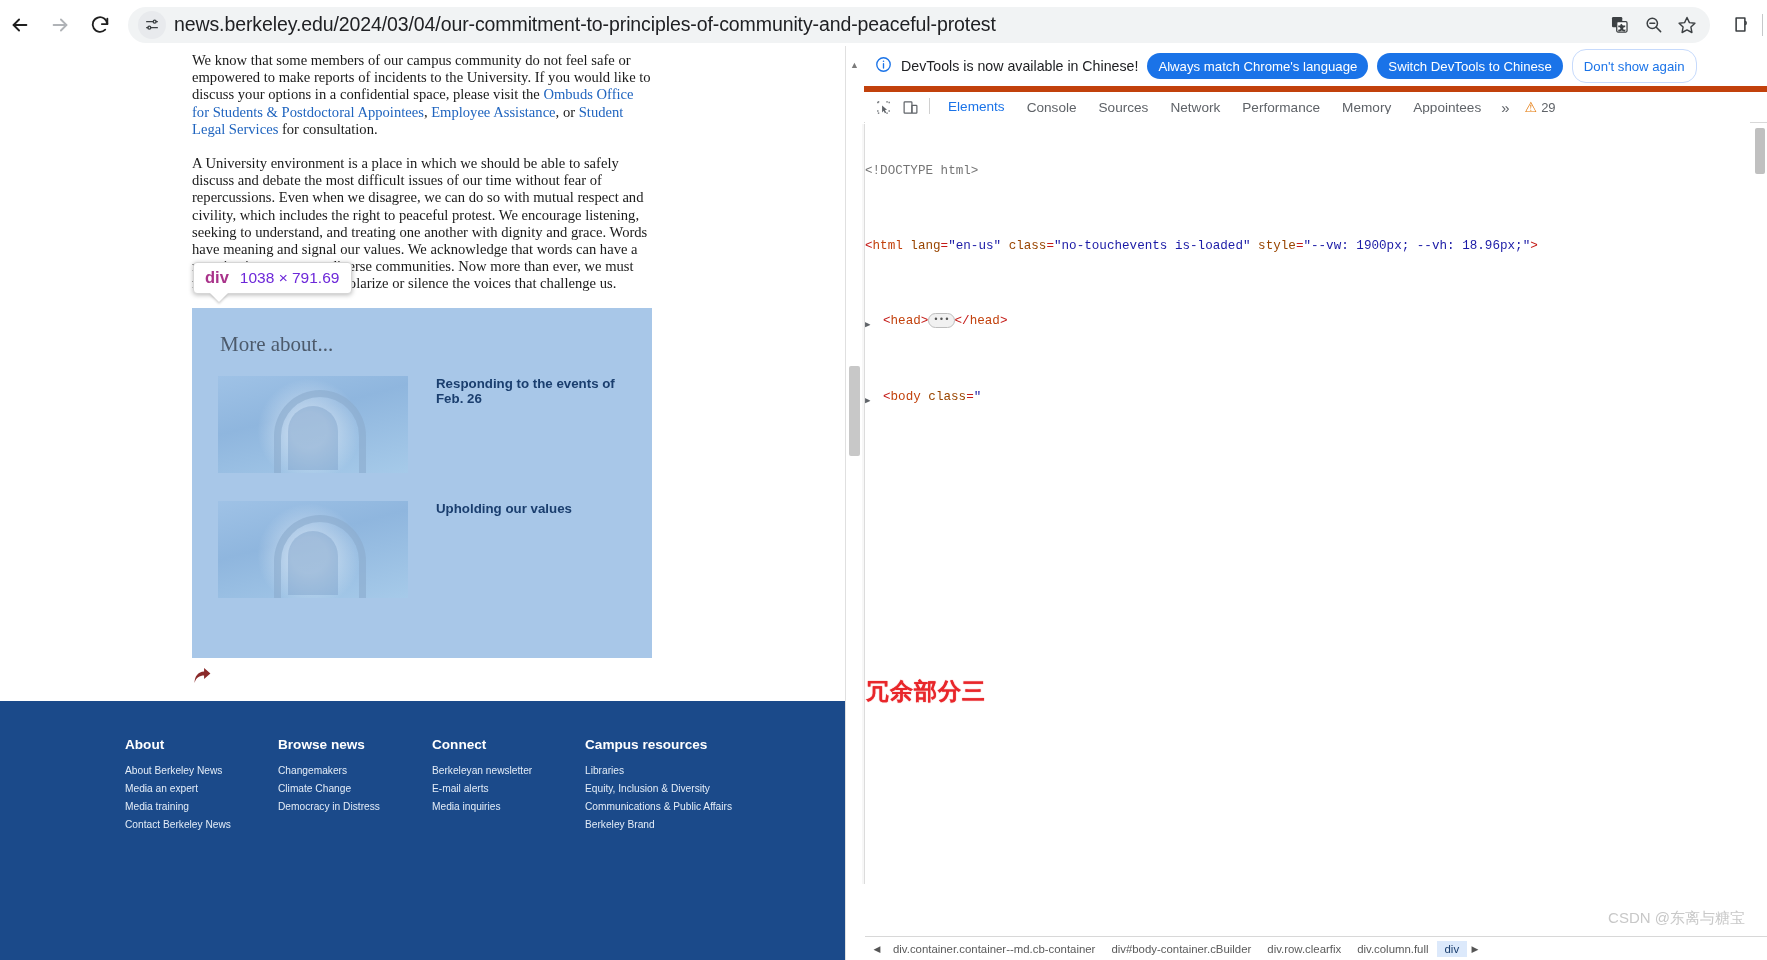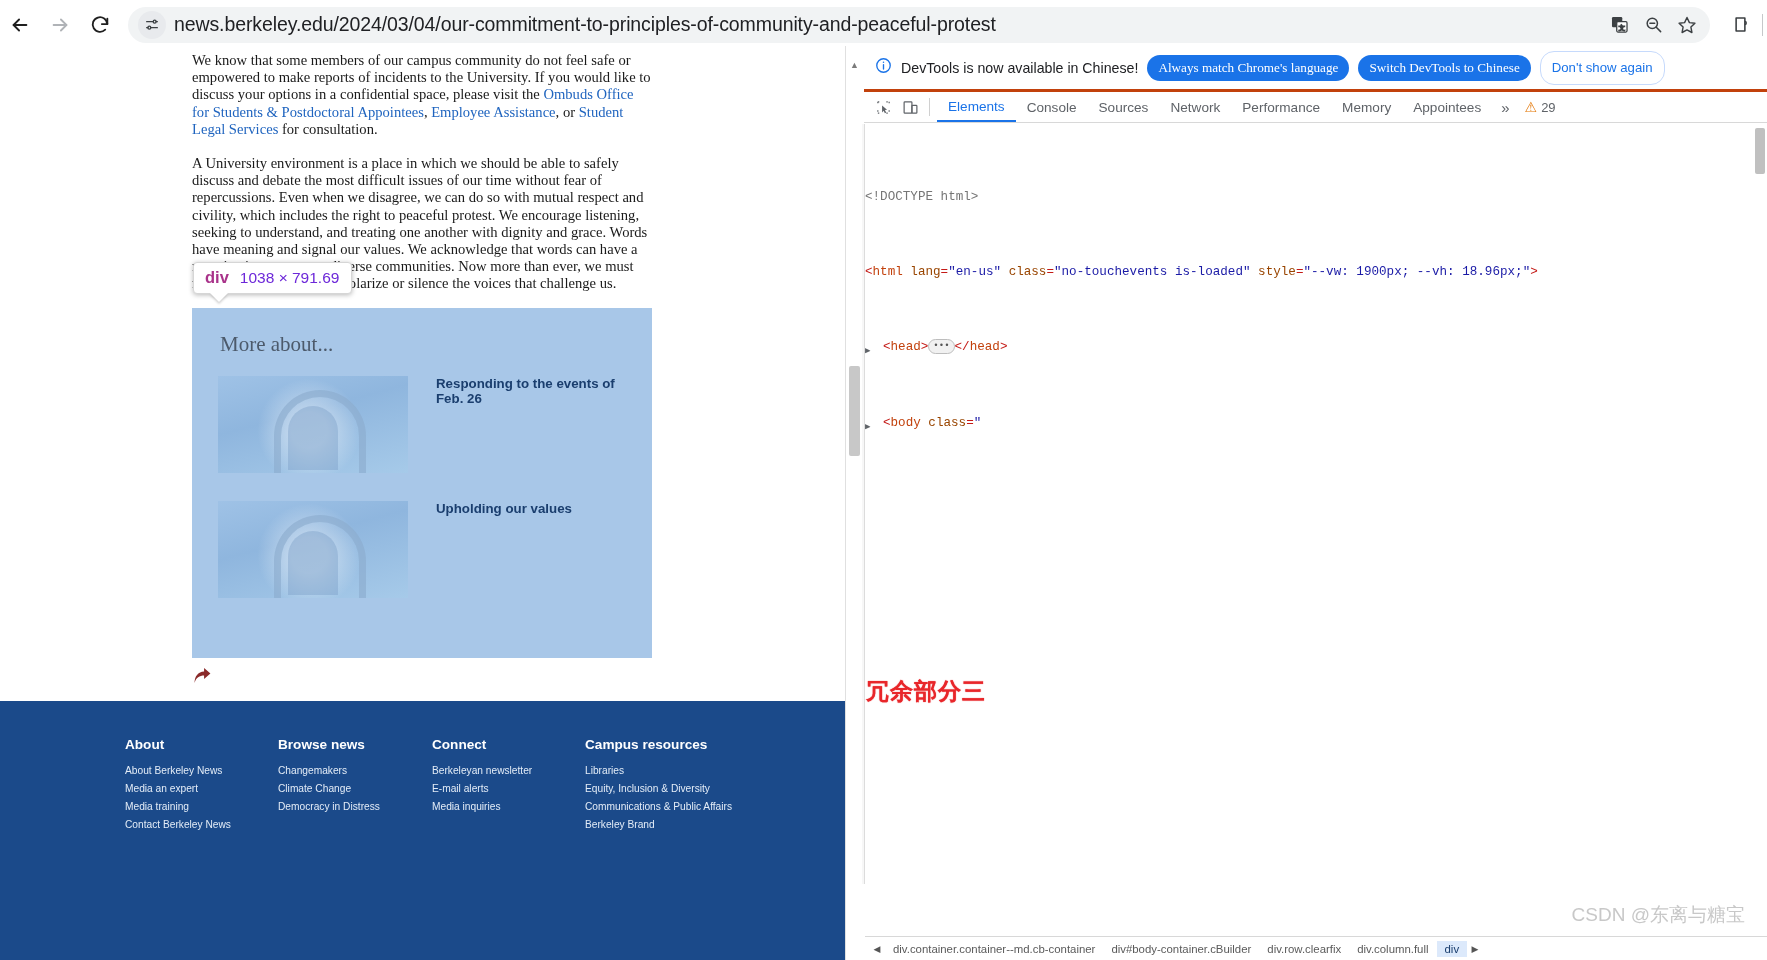--- a/index.html
+++ b/index.html
@@ -203,34 +203,34 @@
   #page-sb-up { top: 14px; }
   #page-sb-thumb {
     position: absolute; left: 3px; top: 320px;
     width: 11px; height: 90px; background: #c8c8c8; border-radius: 2px;
   }
 
   #dt-notice {
     position: absolute; left: 18px; top: 0;
     width: 904px; height: 46px;
     background: #ffffff;
-    border-bottom: 3px solid #c2410c;
+    border-bottom: 6px solid #c2410c;
     display: flex; align-items: center;
     padding-left: 11px; gap: 9px;
   }
   #dt-notice-text {
     font-size: 14.2px; color: #202124;
     font-family: "Liberation Sans", sans-serif;
     white-space: nowrap;
   }
   .dt-btn-primary {
     background: #1a73e8; color: #ffffff;
     border: none; border-radius: 14px;
     height: 26px; padding: 0 11px;
-    font-size: 13.2px; font-family: Liberation Serif, serif;
+    font-size: 13.2px; font-family: Liberation Sans, sans-serif;
     white-space: nowrap; cursor: pointer;
     display: flex; align-items: center;
   }
   .dt-btn-outline {
     background: #ffffff; color: #1a73e8;
     border: 1px solid #c6dafc; border-radius: 14px;
     height: 26px; padding: 16px 11px;
     font-size: 13.2px; font-family: "Liberation Sans", sans-serif;
     white-space: nowrap; cursor: pointer;
     display: flex; align-items: center;
@@ -266,21 +266,21 @@
   }
   #dt-more { padding: 0 9px; color: #5f6368; font-size: 15px; cursor: pointer; }
   #dt-warn {
     display: flex; align-items: center; gap: 4px;
     margin-left: 6px; color: #5f6368; font-size: 13px;
   }
   #dt-warn .tri { color: #e37400; font-size: 14px; }
 
   
   #dom-tree {
-    position: absolute; left: 19px; top: 94px;
+    position: absolute; left: 19px; top: 68px;
     width: 885px; height: 760px;
     background: #ffffff;
     font-family: "Liberation Mono", monospace;
     font-size: 12.6px;
     line-height: 18.85px;
     color: #222222;
     overflow: hidden;
     padding-top: 10px;
     white-space: pre;
   }
@@ -346,21 +346,21 @@
     font-size: 23px; font-weight: bold;
     color: #e8262a;
     letter-spacing: 1px;
     z-index: 30;
     text-shadow: 0 0 1px #e8262a;
   }
   
   #watermark {
     position: absolute; right: 22px; bottom: 32px;
     font-family: "Liberation Sans", sans-serif;
-    font-size: 19px; color: #c8c8c8;
+    font-size: 15px; color: #c8c8c8;
     z-index: 25; white-space: nowrap;
   }
 </style>
 </head>
 <body>
 
 <div id="browser-toolbar">
   <div class="nav-btn">
     <svg width="22" height="22" viewBox="0 0 24 24" fill="none" stroke="#1f1f1f" stroke-width="2" stroke-linecap="round" stroke-linejoin="round">
         <path d="M19 12H5"></path>

